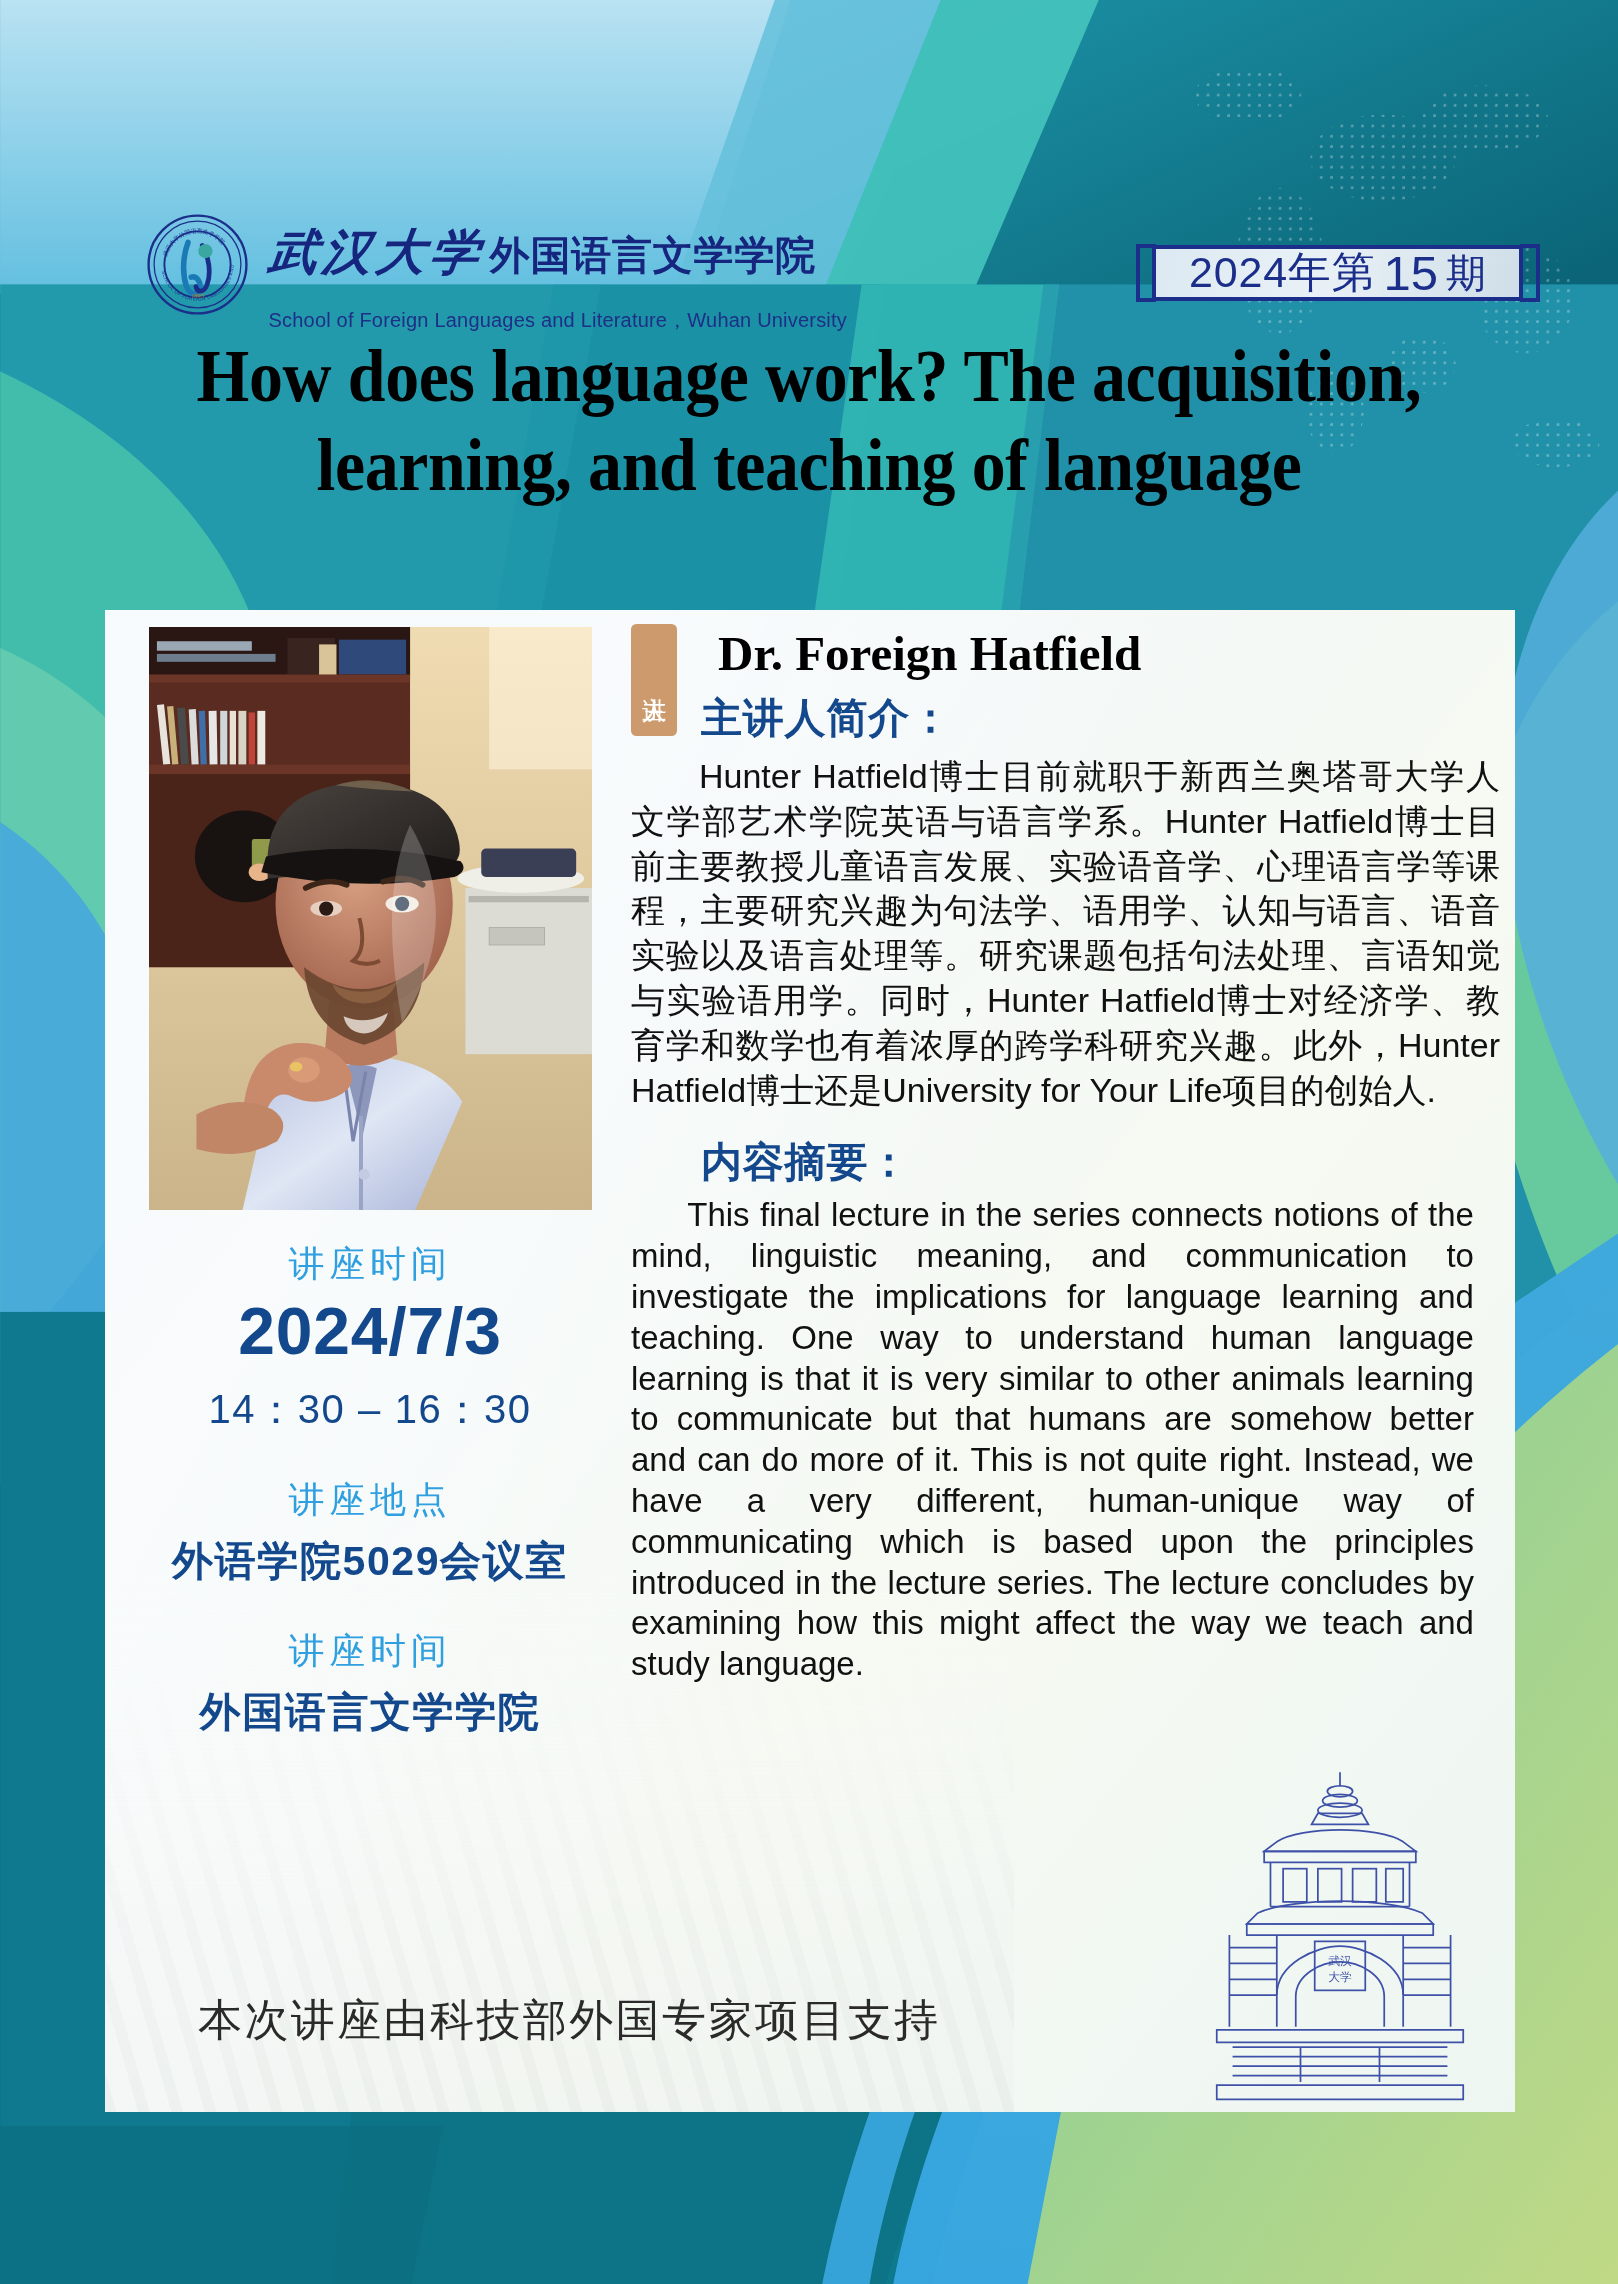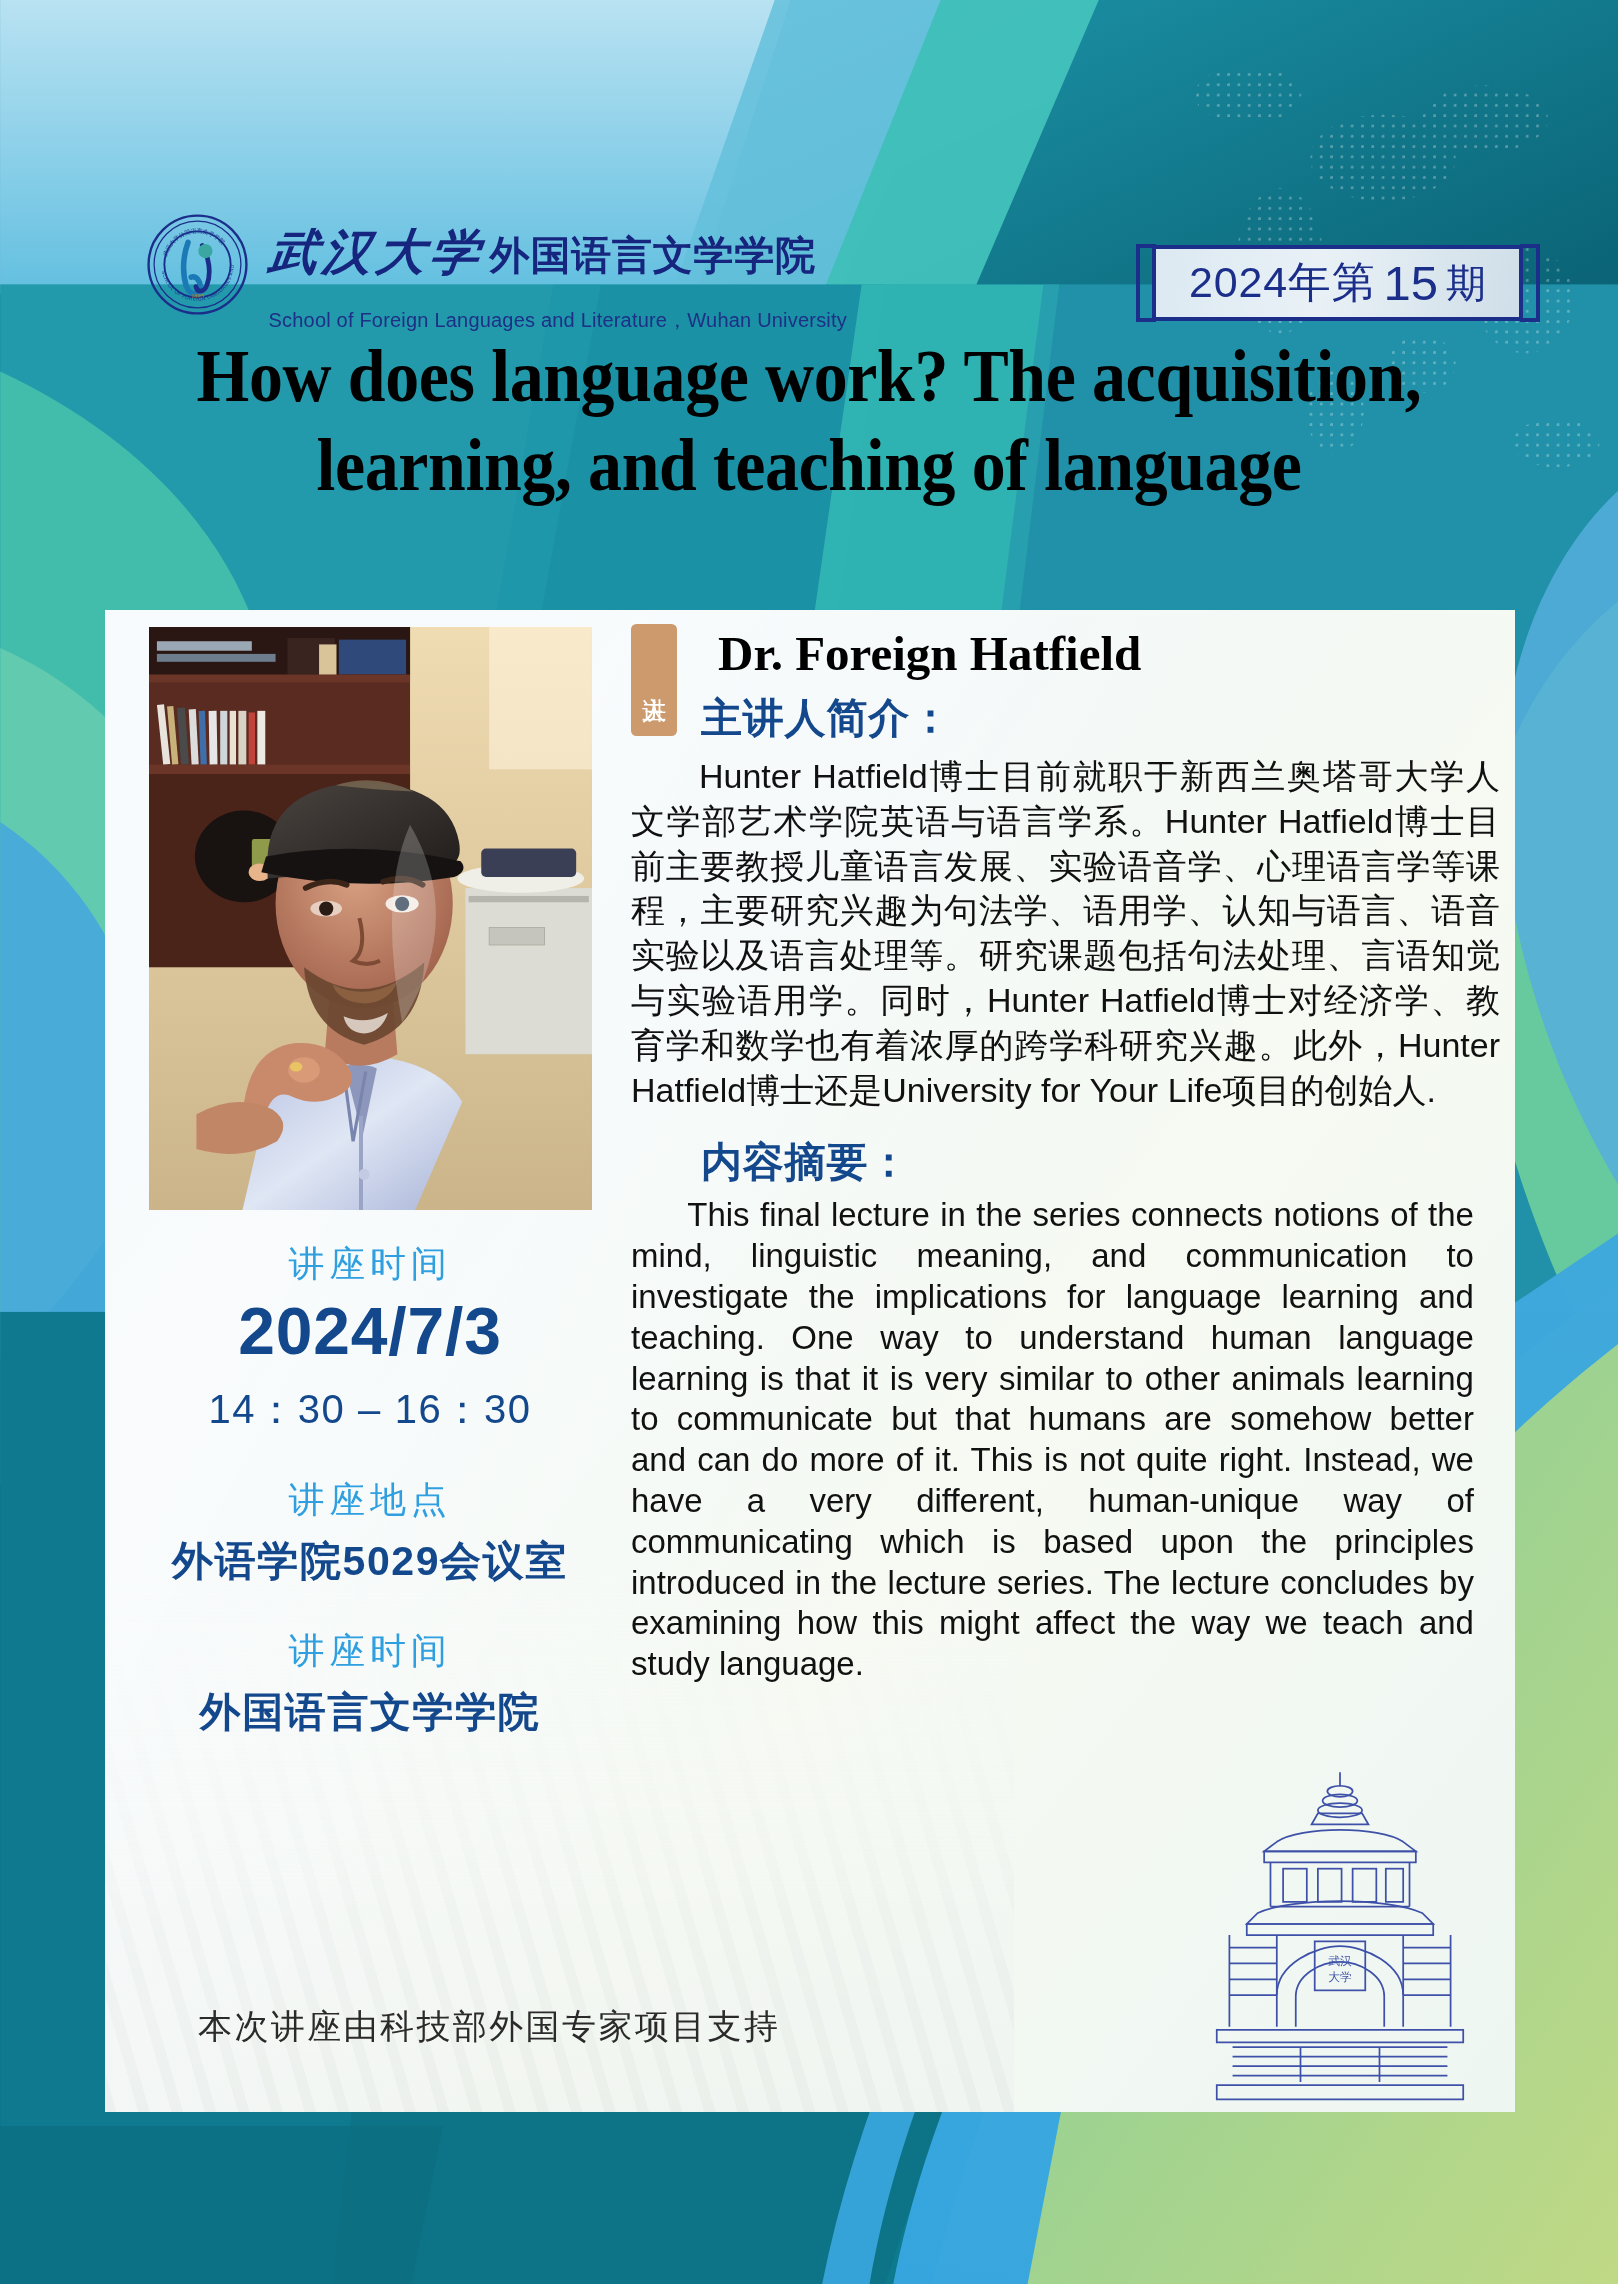--- a/index.html
+++ b/index.html
@@ -68,21 +68,21 @@
     font-size:40px; font-weight:700; letter-spacing:0.8px; color:#16267e;
   }
   .brand-en{
     margin-top:21px; font-size:20px; color:#1d2f86;
     letter-spacing:0.2px; white-space:nowrap;
   }
 
   
   .issue{
     position:absolute; right:96px; top:150px;
-    height:76px; min-width:332px;
+    height:56px; min-width:332px;
     display:flex; align-items:center; justify-content:center;
     background:linear-gradient(100deg,#dce9f2 0%,#e9f1f6 45%,#cfdee8 100%);
     border:4.7px solid #1b2f8a;
     padding:0 33px;
     color:#1b2f8a;
     white-space:nowrap;
   }
   .issue::before,.issue::after{
     content:""; position:absolute; top:-4.7px; bottom:-4.7px; width:16px;
     background:transparent; border-top:4.7px solid #1b2f8a; border-bottom:4.7px solid #1b2f8a;
@@ -153,21 +153,21 @@
   }
   .val{
     font-size:41px; color:#14488c; font-weight:700; letter-spacing:1.6px;
     margin-top:7px; line-height:1.35;
   }
   .sp-a{ margin-top:36px; }
   .sp-b{ margin-top:35px; }
 
   .footnote{
     position:absolute; left:93px; bottom:62px;
-    font-size:34px; color:#2a2a2a; letter-spacing:2.4px;
+    font-size:44px; color:#2a2a2a; letter-spacing:2.4px;
     font-family:Liberation Serif, serif;
     white-space:nowrap;
   }
 
   
   .right-col{ position:absolute; left:526px; top:17.4px; width:869px; }
 
   .speaker-row{ position:relative; display:flex; align-items:flex-start; }
   .vbadge{
     position:absolute; left:0; top:-3.2px;

